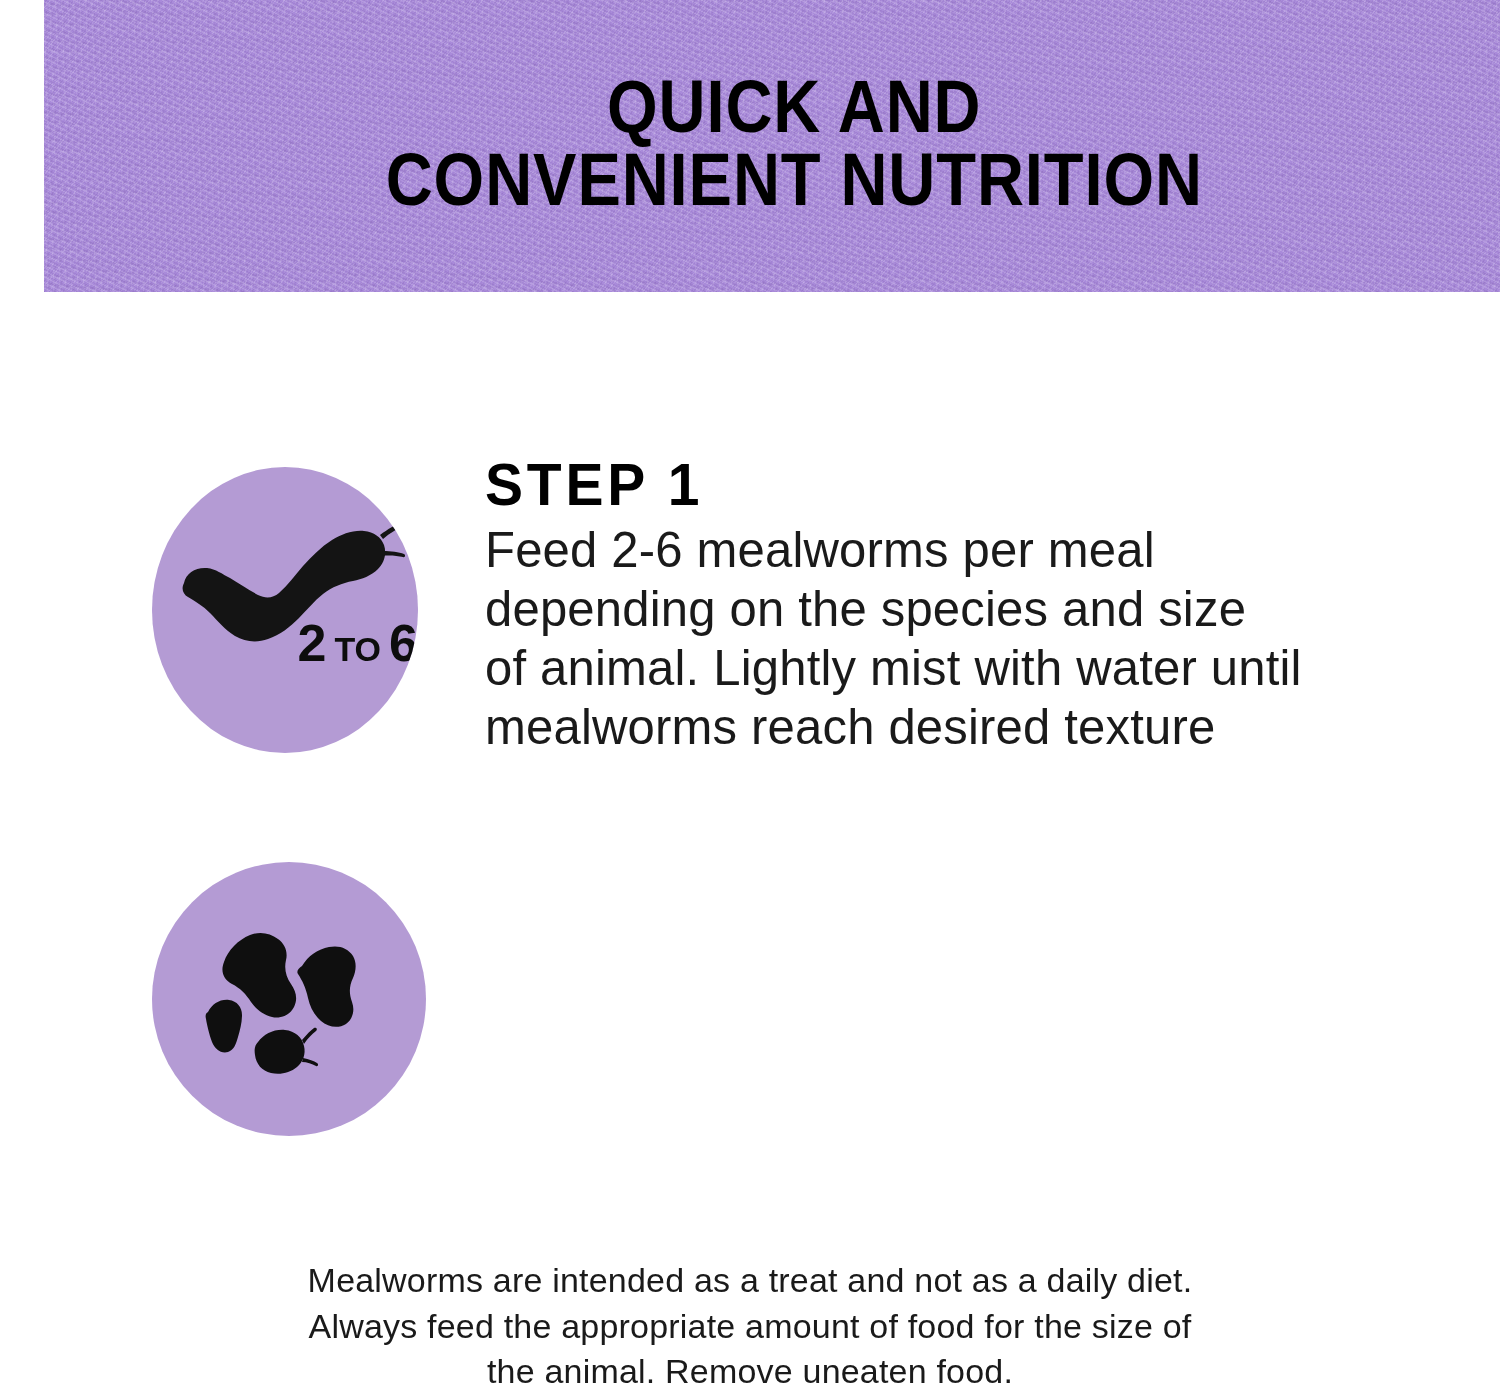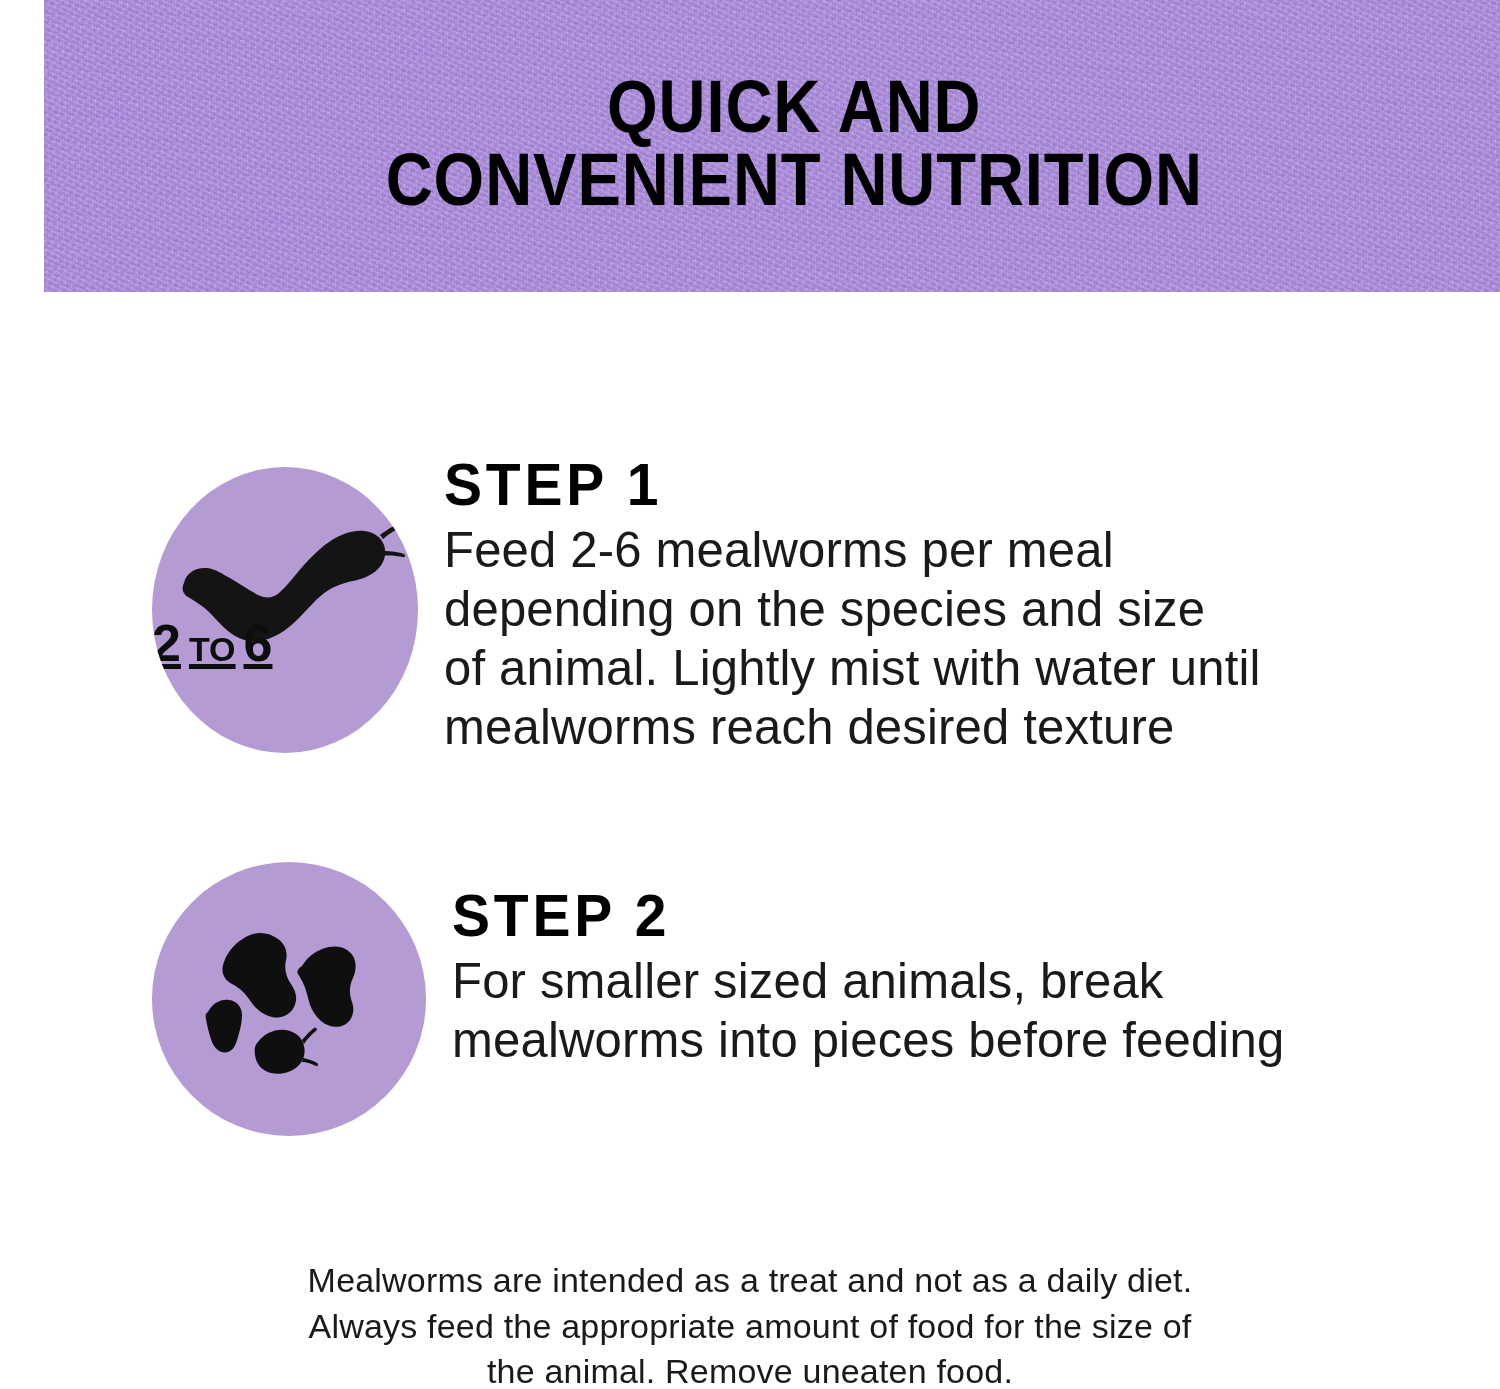--- a/index.html
+++ b/index.html
@@ -108,36 +108,35 @@
     left: 0; top: 0;
     width: 100%;
     height: 100%;
   }
 
   .count-label {
     position: absolute;
     left: 0;
     right: 0;
     top: 150px;
-    text-align: left;
+    text-align: right;
     color: #0d0d0d;
     font-family: "Liberation Sans Narrow", "Liberation Sans", sans-serif;
     font-weight: 700;
     font-size: 52px;
     letter-spacing: 0px;
     line-height: 1;
-    text-decoration: underline;
   }
   .count-label .small {
     font-size: 34px;
     letter-spacing: 0px;
   }
 
   .step-text {
-    margin-left: 26px;
+    margin-left: 67px;
     padding-top: 0px;
     max-width: 900px;
   }
   .step-heading {
     color: #000000;
     font-family: "Liberation Sans Narrow", "Liberation Sans", sans-serif;
     font-weight: 700;
     font-size: 60px;
     line-height: 1.0;
     letter-spacing: 4px;
@@ -271,24 +270,19 @@
           C 143 169, 150 175, 152 184
           C 154 192, 151 200, 145 205
           C 138 211, 128 213, 119 211
           C 110 209, 104 202, 103 193
           C 102 187, 103 183, 106 180 Z"></path>
         <path fill="#0f0f0f" d="M 150 178 C 155 172, 159 168, 162 166 C 164 165, 166 167, 164 169 C 160 172, 156 176, 152 182 Z"></path>
         <path fill="#0f0f0f" d="M 151 196 C 157 197, 162 199, 165 201 C 167 202, 166 205, 164 204 C 160 202, 155 200, 150 200 Z"></path>
       </svg>
     </div>
 
-    <div class="step-text" style="padding-top:24px;">
-      <div class="step-heading">STEP 2</div>
-      <div class="step-body">For smaller sized animals, break
-mealworms into pieces before feeding</div>
-    </div>
   </div>
 
   <div class="footer-note">Mealworms are intended as a treat and not as a daily diet.
 Always feed the appropriate amount of food for the size of
 the animal. Remove uneaten food.</div>
 
 </div>
 
 </body></html>

